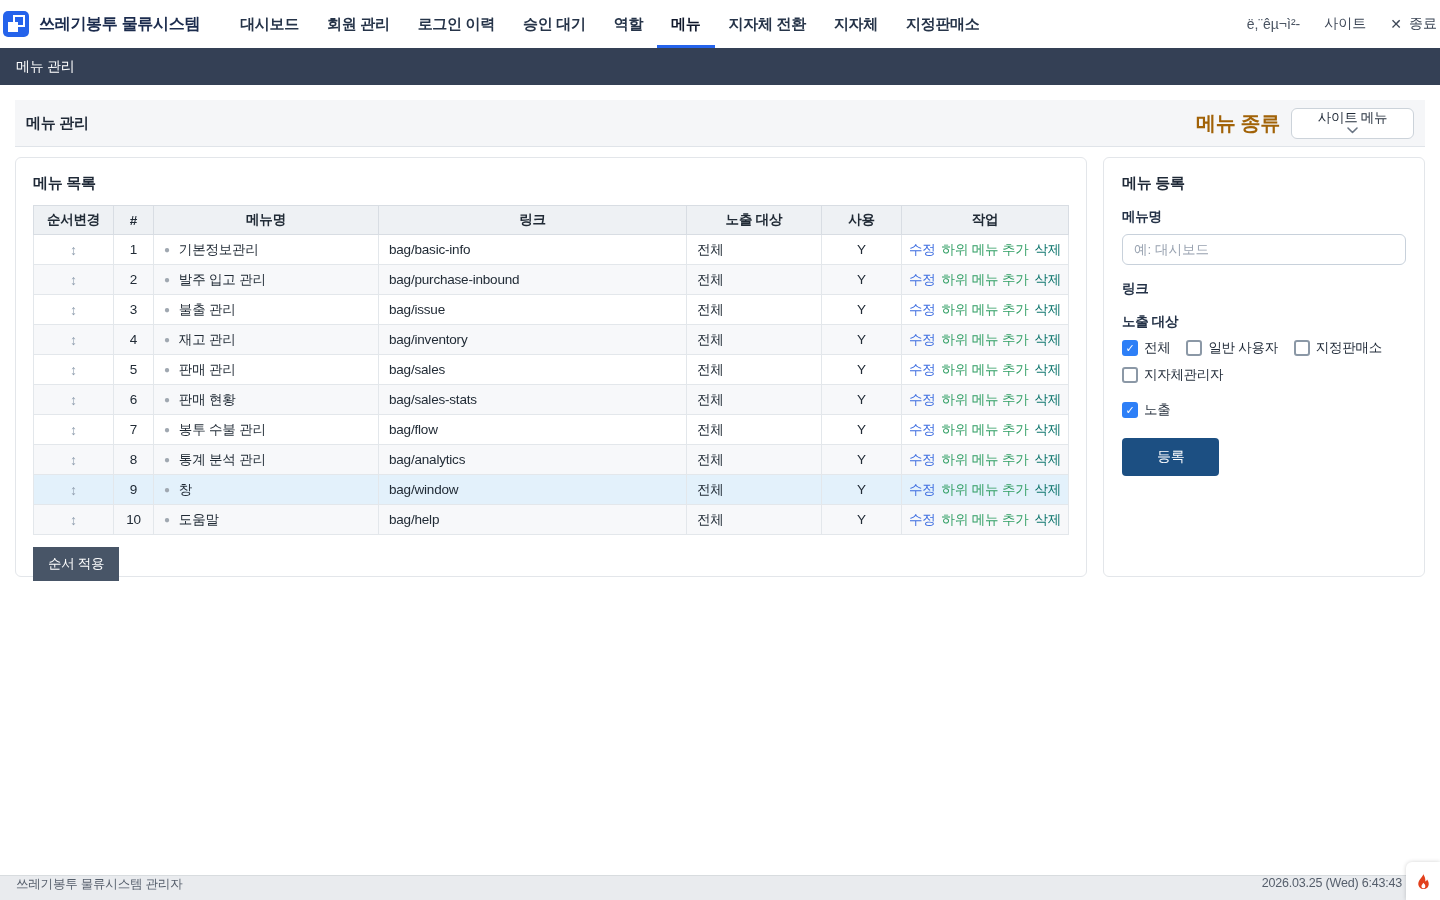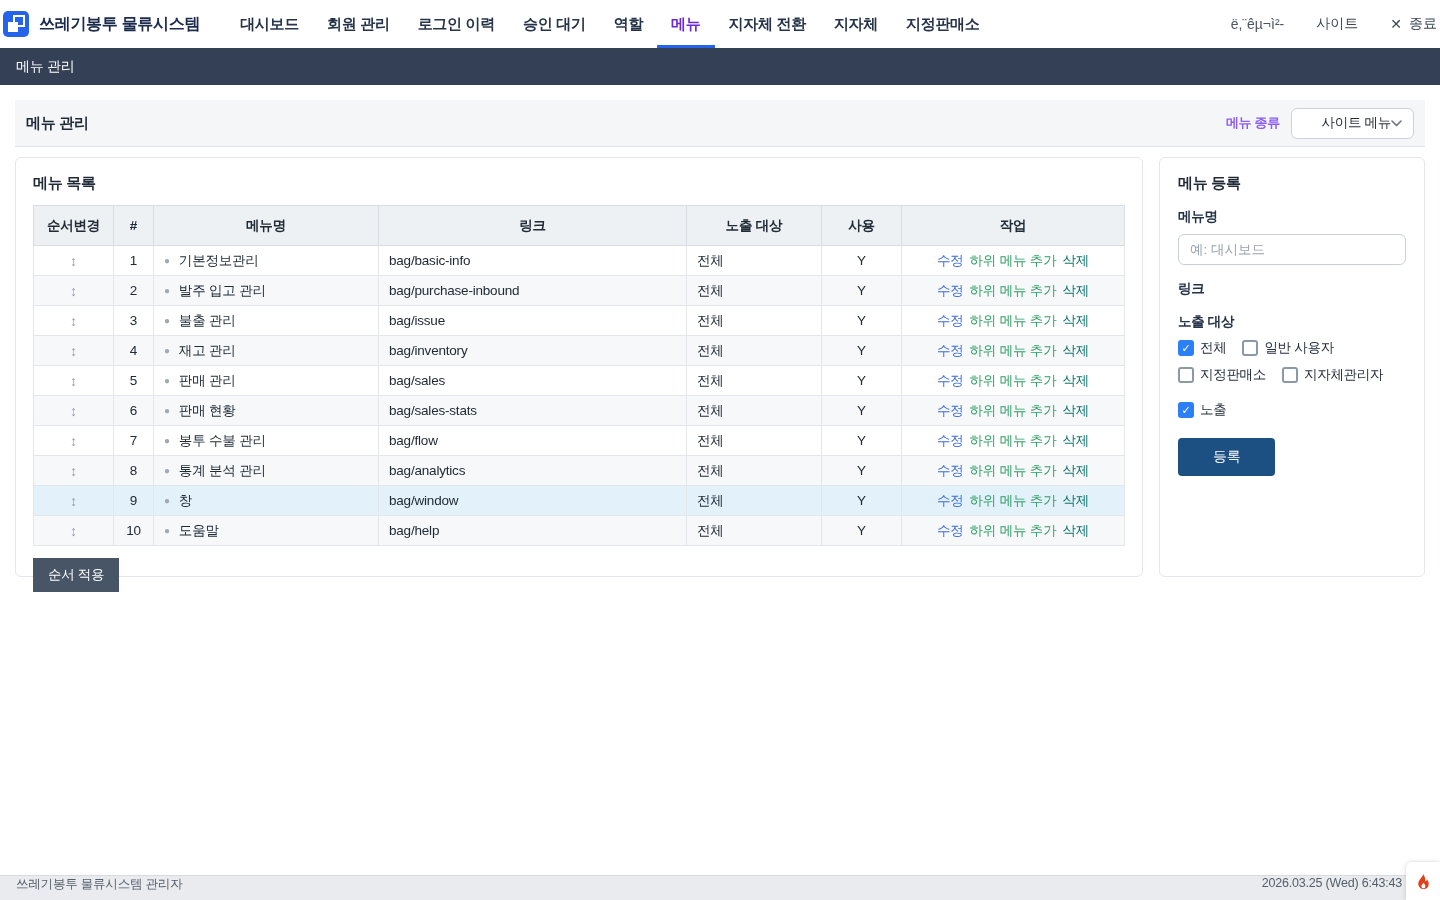--- a/index.html
+++ b/index.html
@@ -8,46 +8,46 @@
     font-family:"Liberation Sans","DejaVu Sans",sans-serif;
     background:#ffffff; color:#1f2937; position:relative; overflow:hidden;
   }
   
   .topnav { height:48px; display:flex; align-items:center; padding:0 3px; background:#fff; }
   .brand { display:flex; align-items:center; gap:10px; cursor:pointer; }
   .brand-name { font-size:16px; font-weight:bold; color:#1b2b4d; letter-spacing:-0.3px; }
   .main-nav { display:flex; align-self:stretch; align-items:stretch; margin-left:26px; }
   .nav-item { display:flex; align-items:center; padding:0 14px; font-size:15px; font-weight:600;
     color:#263449; text-decoration:none; border-bottom:3px solid transparent; padding-top:3px; letter-spacing:-0.3px; }
-  .nav-item.active { color:#6d28d9; border-bottom-color:#2563eb; }
-  .top-right { margin-left:auto; display:flex; align-items:center; gap:32px; font-size:14px; color:#4b5563; }
+  .nav-item.active { color:#0f172a; border-bottom-color:#2563eb; }
+  .top-right { margin-left:auto; display:flex; align-items:center; gap:24px; font-size:14px; color:#4b5563; }
   .top-link { color:#3c4656; text-decoration:none; display:flex; align-items:center; gap:7px; }
   .x-icon { font-size:14px; color:#3c4656; }
   
   .darkbar { height:37px; background:#344055; color:#fff; display:flex; align-items:center;
     padding:0 16px; font-size:14px; letter-spacing:-0.3px; }
   
   .band { margin:15px 15px 0; height:47px; background:#f5f6f8; border-bottom:1px solid #e0e4e9;
     display:flex; align-items:center; padding:0 11px; }
   .band-title { font-size:15px; font-weight:bold; color:#1f2937; letter-spacing:-0.3px; }
   .band-right { margin-left:auto; display:flex; align-items:center; gap:11px; }
-  .band-label { font-size:13px; font-weight:600; color:#8b5cf6; letter-spacing:-0.3px; }
+  .band-label { font-size:20px; font-weight:600; color:#a16207; letter-spacing:-0.3px; }
   .select { width:123px; height:31px; background:#fff; border:1px solid #ccd3da; border-radius:6px;
-    display:flex; align-items:center; justify-content:flex-end; padding:0 11px; font-size:13.5px;
-    color:#1f2937; cursor:pointer; letter-spacing:-0.3px; }
+    display:flex; align-items:center; justify-content:flex-start; padding:0 11px; font-size:13.5px;
+    color:#1f2937; cursor:pointer; letter-spacing:-0.3px;flex-direction:column; }
   
   .main { margin:10px 15px 0; display:flex; gap:16px; align-items:flex-start; }
   .card { background:#fff; border:1px solid #e3e6ea; border-radius:6px; }
   .card-list { flex:1; height:420px; padding:16px 17px; }
-  .card-form { width:266px; height:420px; padding:16px 18px; }
+  .card-form { width:322px; height:420px; padding:16px 18px; }
   .card-title { font-size:15px; font-weight:bold; color:#1f2937; letter-spacing:-0.3px; }
   
   table { border-collapse:collapse; table-layout:fixed; width:100%; margin-top:12px;
     font-size:13.5px; color:#212b36; letter-spacing:-0.2px; }
-  th { background:#eef1f4; border:1px solid #d8dde3; height:40px; font-weight:bold; padding:0 8px; text-align:center; }
+  th { background:#eef1f4; border:1px solid #d8dde3; height:29px; font-weight:bold; padding:0 8px; text-align:center; }
   td { border:1px solid #e3e7eb; height:30px; padding:0 10px; background:#fff; }
   tbody tr:nth-child(even) td { background:#f7f8fa; }
   tbody tr.highlight td { background:#e3f1fb; }
   .order-cell { text-align:center; }
   .drag-handle { color:#93a1b1; font-size:14px; cursor:grab; }
   .num-cell, .use-cell { text-align:center; }
   .bullet { color:#a0a8b1; font-size:10px; margin-right:9px; vertical-align:1px; }
   .actions-cell { text-align:center; padding:0 4px; white-space:nowrap; }
   .act { text-decoration:none; margin:0 3px; cursor:pointer; }
   .act-edit { color:#3c6ce0; }

